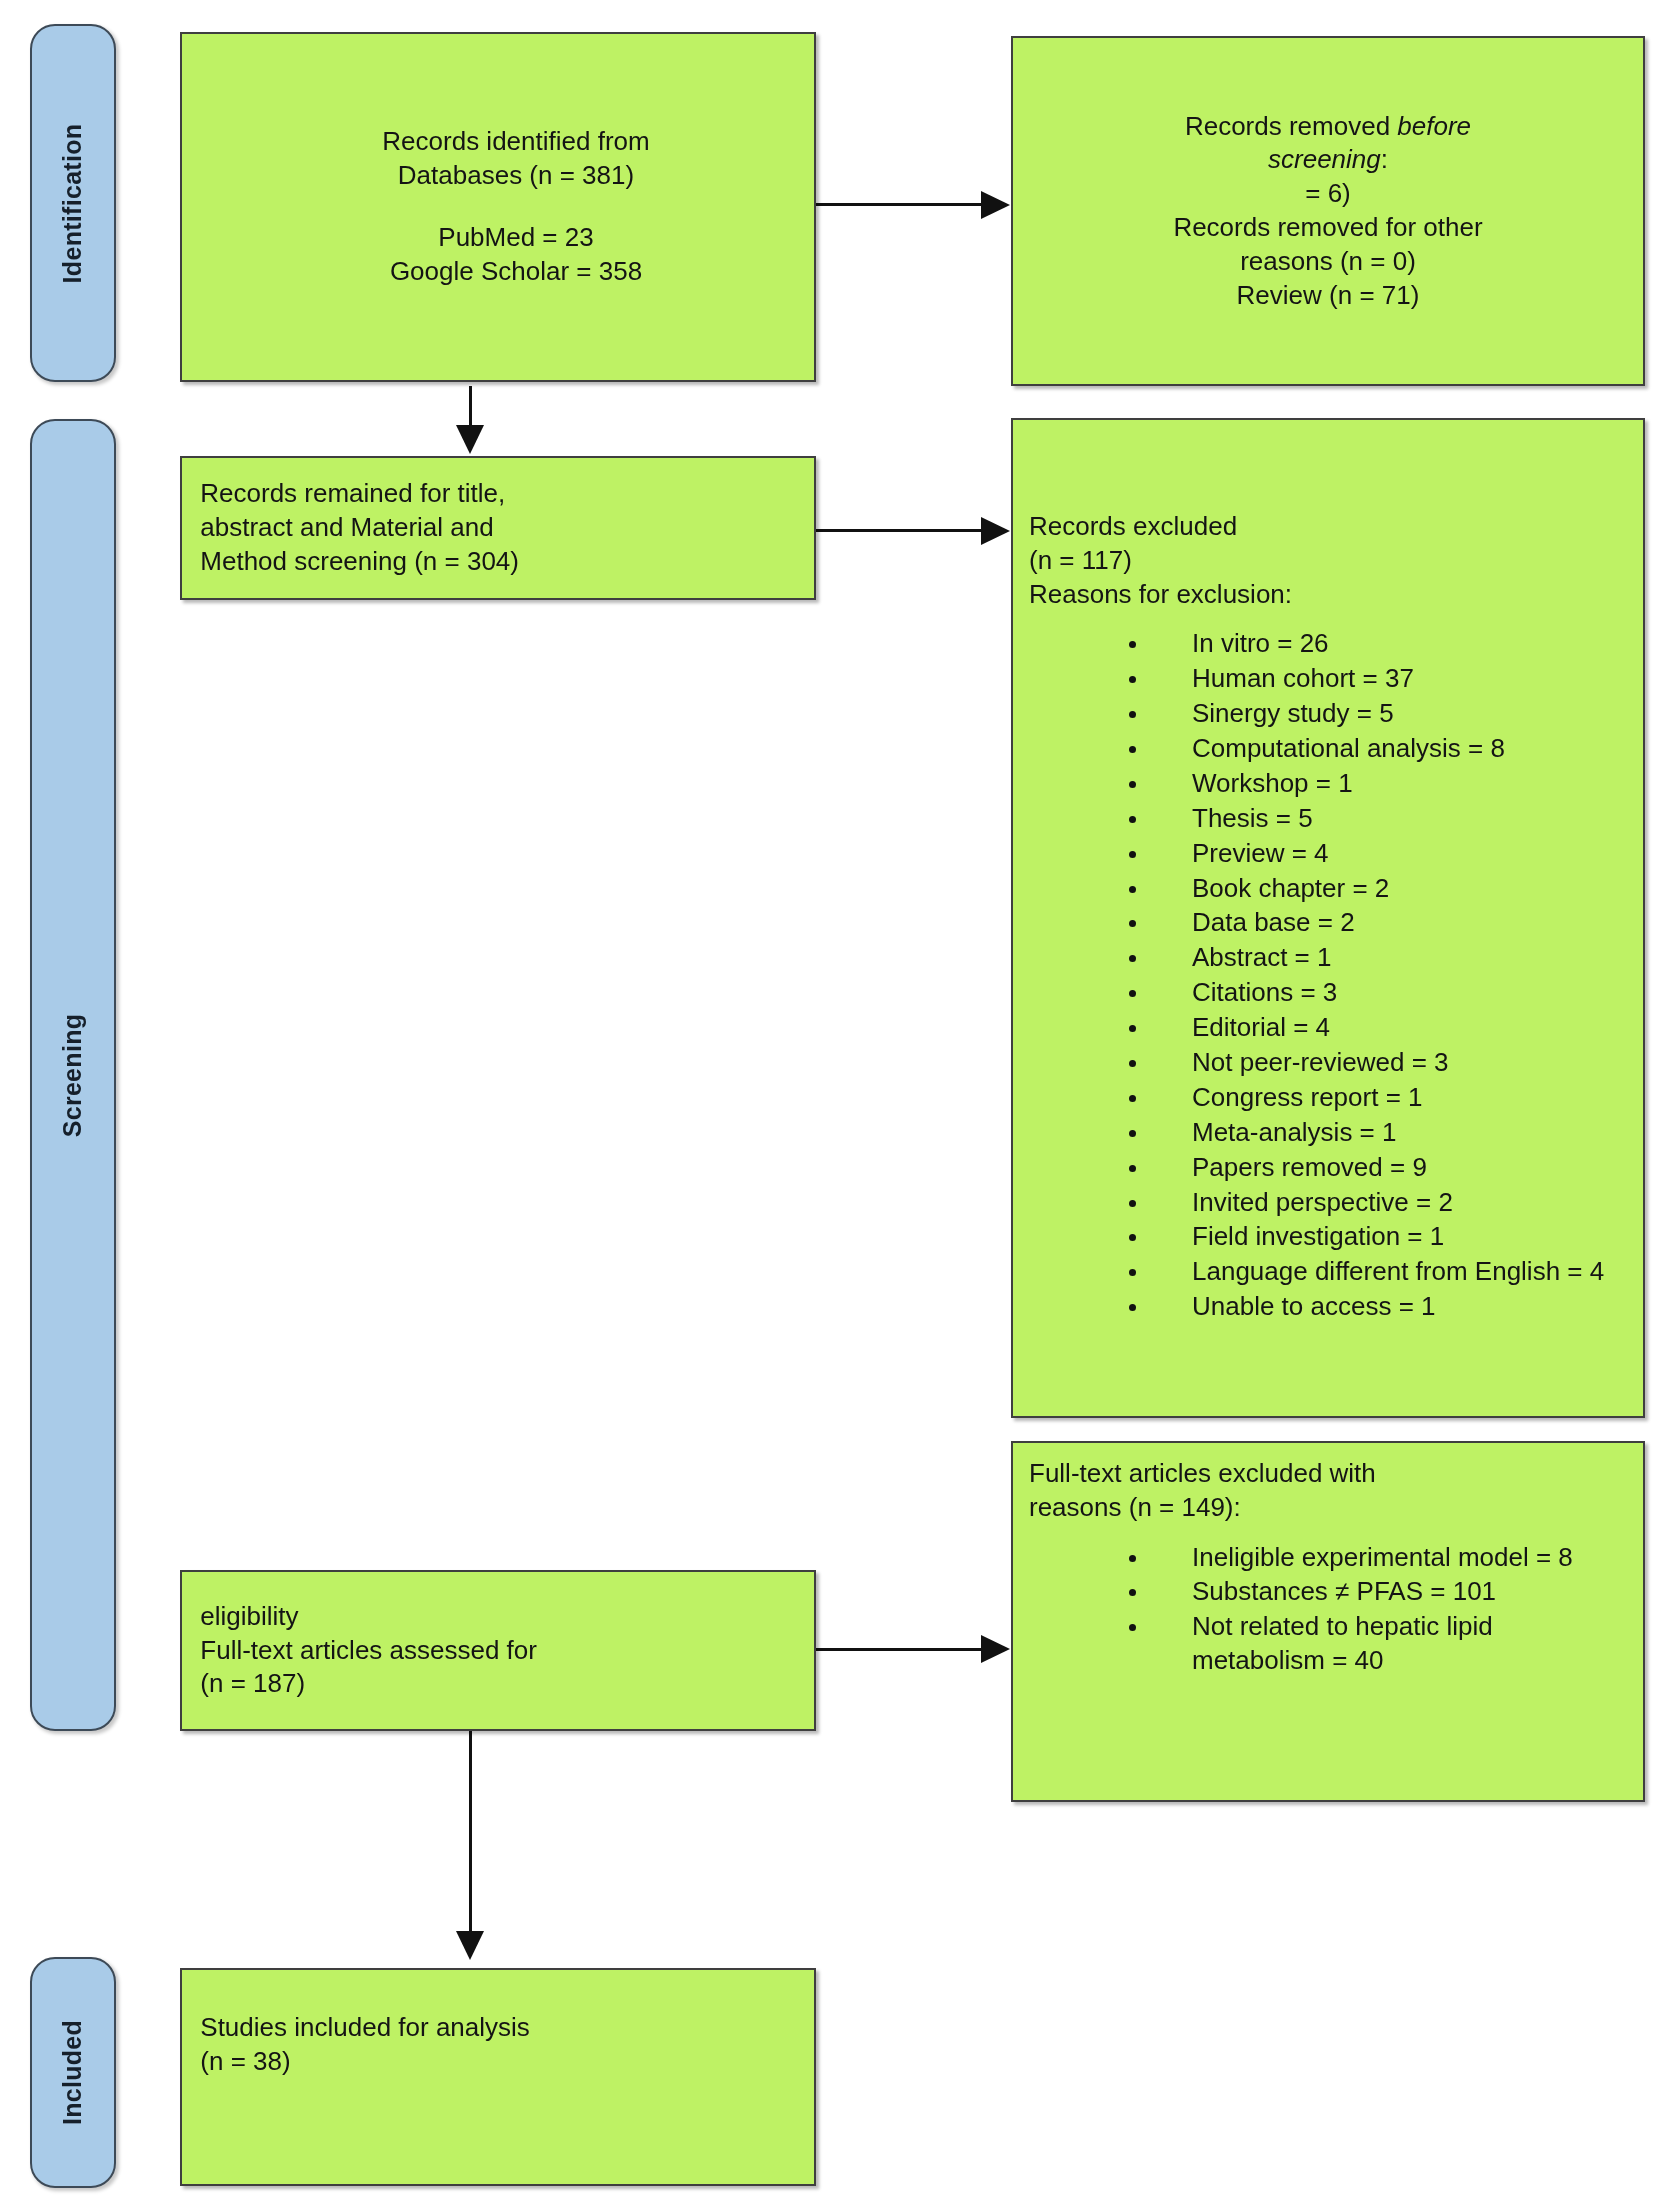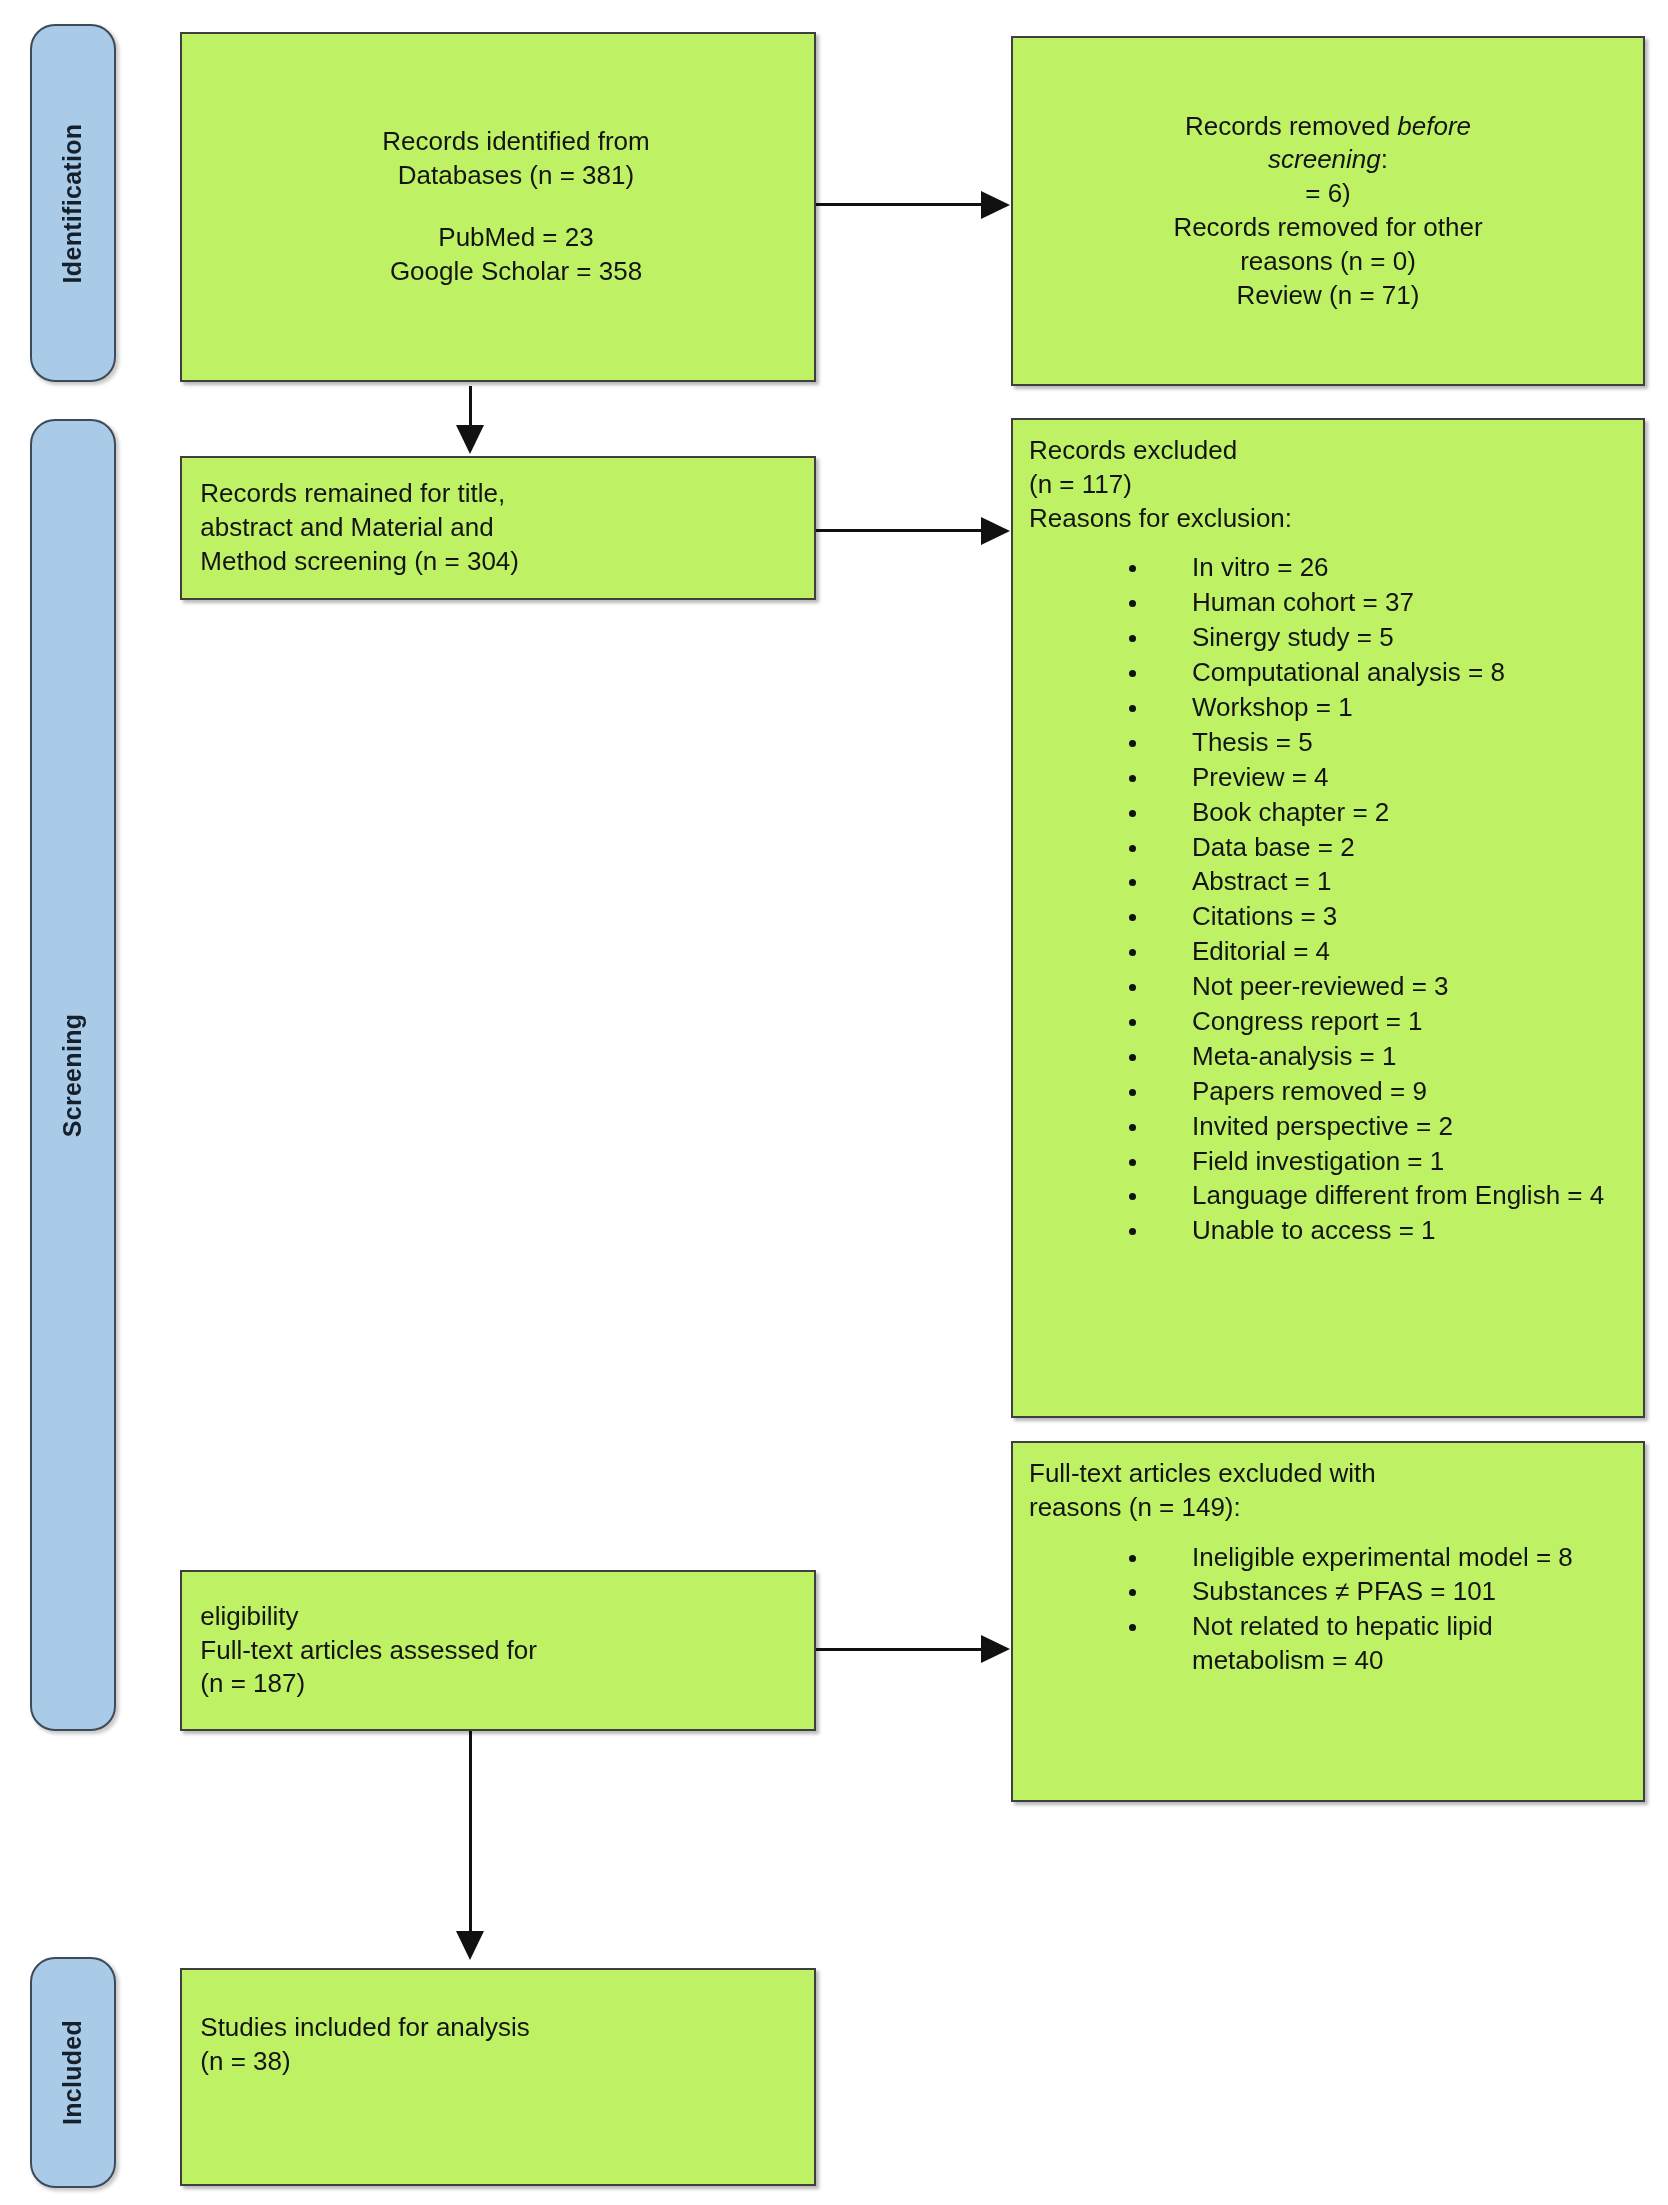--- a/index.html
+++ b/index.html
@@ -180,21 +180,21 @@
   </div>
 
   <div class="flow-box" style="left:180px; top:456px; width:636px; height:144px;">
     <div class="box-inner">
       <div class="line left">Records remained for title,</div>
       <div class="line left">abstract and Material and</div>
       <div class="line left">Method screening (n = 304)</div>
     </div>
   </div>
 
-  <div class="flow-box top-aligned" style="left:1011px; top:418px; width:634px; height:1000px;">
+  <div class="flow-box top-aligned" style="left:1011px; top:418px; width:634px; height:1000px;justify-content:center;">
     <div class="box-inner pad-top">
       <div class="line left">Records excluded</div>
       <div class="line left">(n = 117)</div>
       <div class="line left">Reasons for exclusion:</div>
       <ul class="reasons" id="records-excluded-reasons">
           <li>In vitro = 26</li>
           <li>Human cohort = 37</li>
           <li>Sinergy study = 5</li>
           <li>Computational analysis = 8</li>
           <li>Workshop = 1</li>

